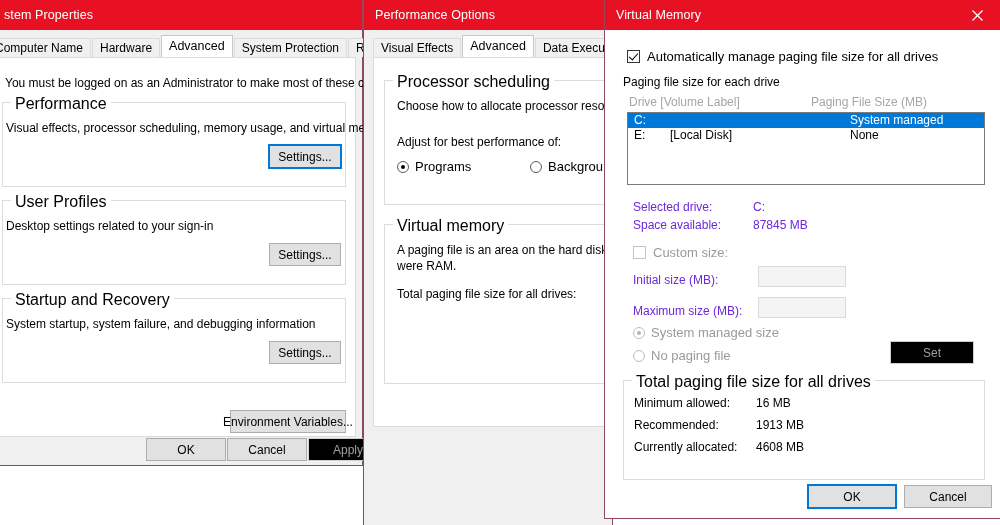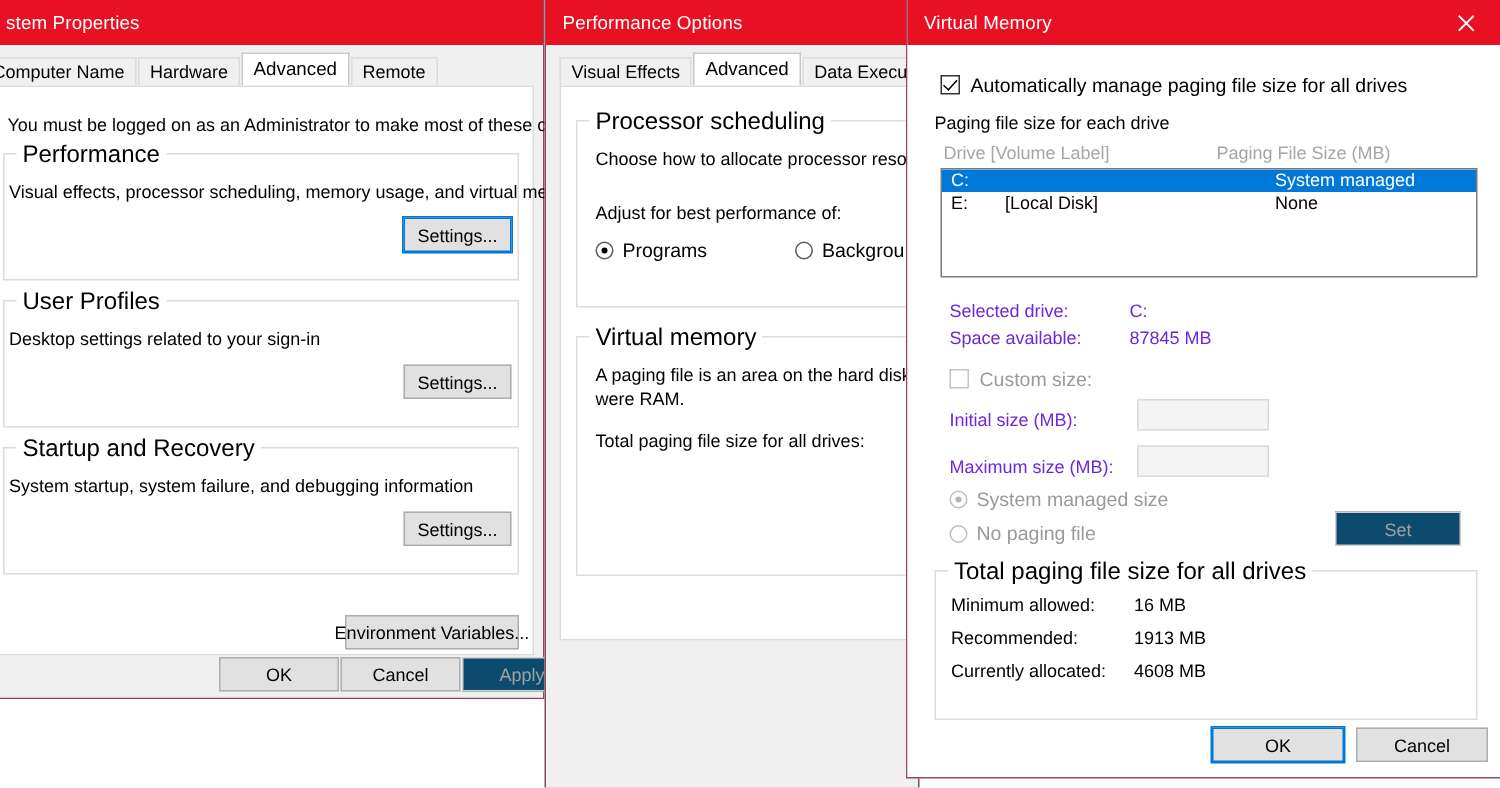--- a/index.html
+++ b/index.html
@@ -138,21 +138,21 @@
     border: 1px solid #0078d7;
     box-shadow: 0 0 0 1px #0078d7;
   }
   .btn.default {
     border: 1px solid #0078d7;
     box-shadow: 0 0 0 1px #0078d7;
     background: #e1e1e1;
   }
   .btn.disabled {
     color: #a0a0a0;
-    background: #0c4a6e;
+    background: #000000;
     border-color: #cfcfcf;
   }
 
   
   .radio, .check {
     position: absolute;
     display: flex;
     align-items: center;
     font-size: 13px;
     white-space: nowrap;
@@ -244,20 +244,21 @@
     <div class="titlebar">
       <span class="title">stem Properties</span>
       <span class="spacer"></span>
     </div>
     <div class="dlg-body">
 
       <div class="tabstrip" style="left:0px; top:5px;">
         <div class="tab" style="margin-left:-6px;">Computer Name</div>
         <div class="tab">Hardware</div>
         <div class="tab active">Advanced</div>
+        <div class="tab">System Protection</div>
         <div class="tab">Remote</div>
       </div>
 
       <div class="tabpage" style="left:-2px; top:27px; width:365px; height:380px;">
 
         <div class="txt" style="left:13px; top:18px;">You must be logged on as an Administrator to make most of these changes.</div>
 
         <div class="group" style="left:10px; top:44px; width:344px; height:85px;">
           <span class="legend">Performance</span>
           <div class="txt" style="left:3px; top:18px;">Visual effects, processor scheduling, memory usage, and virtual memory</div>

